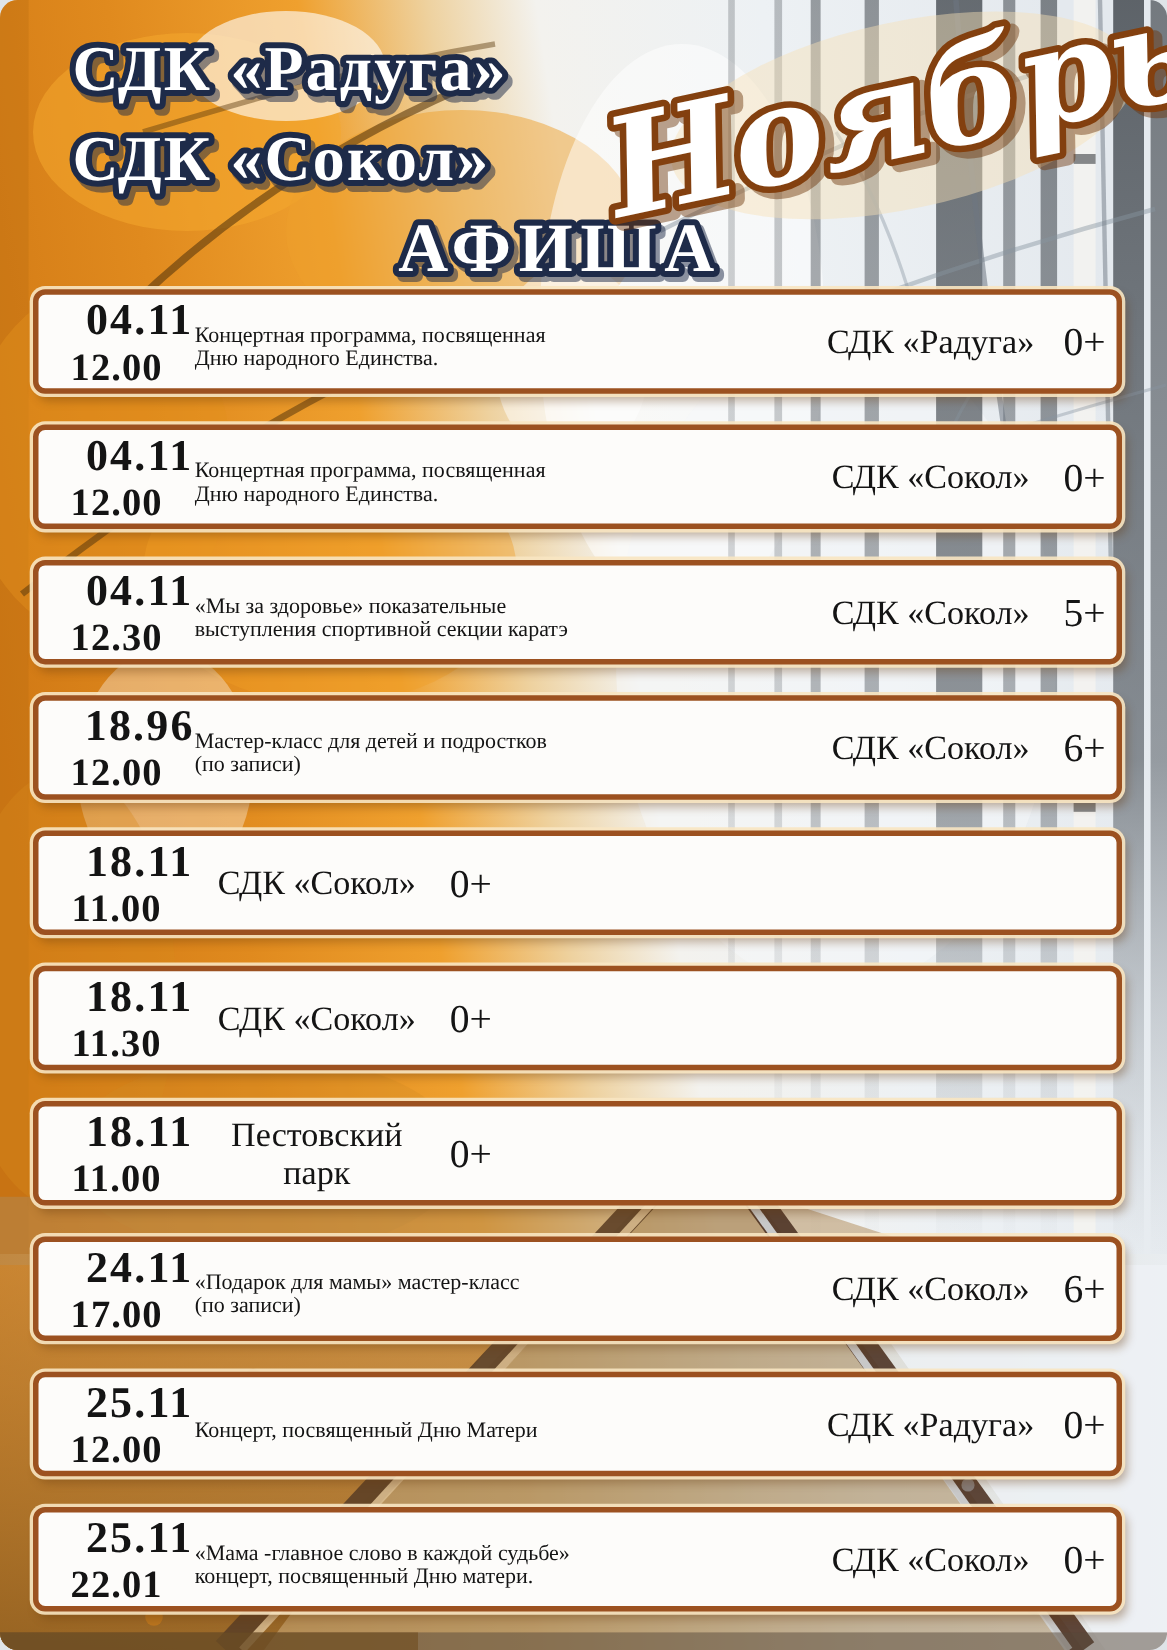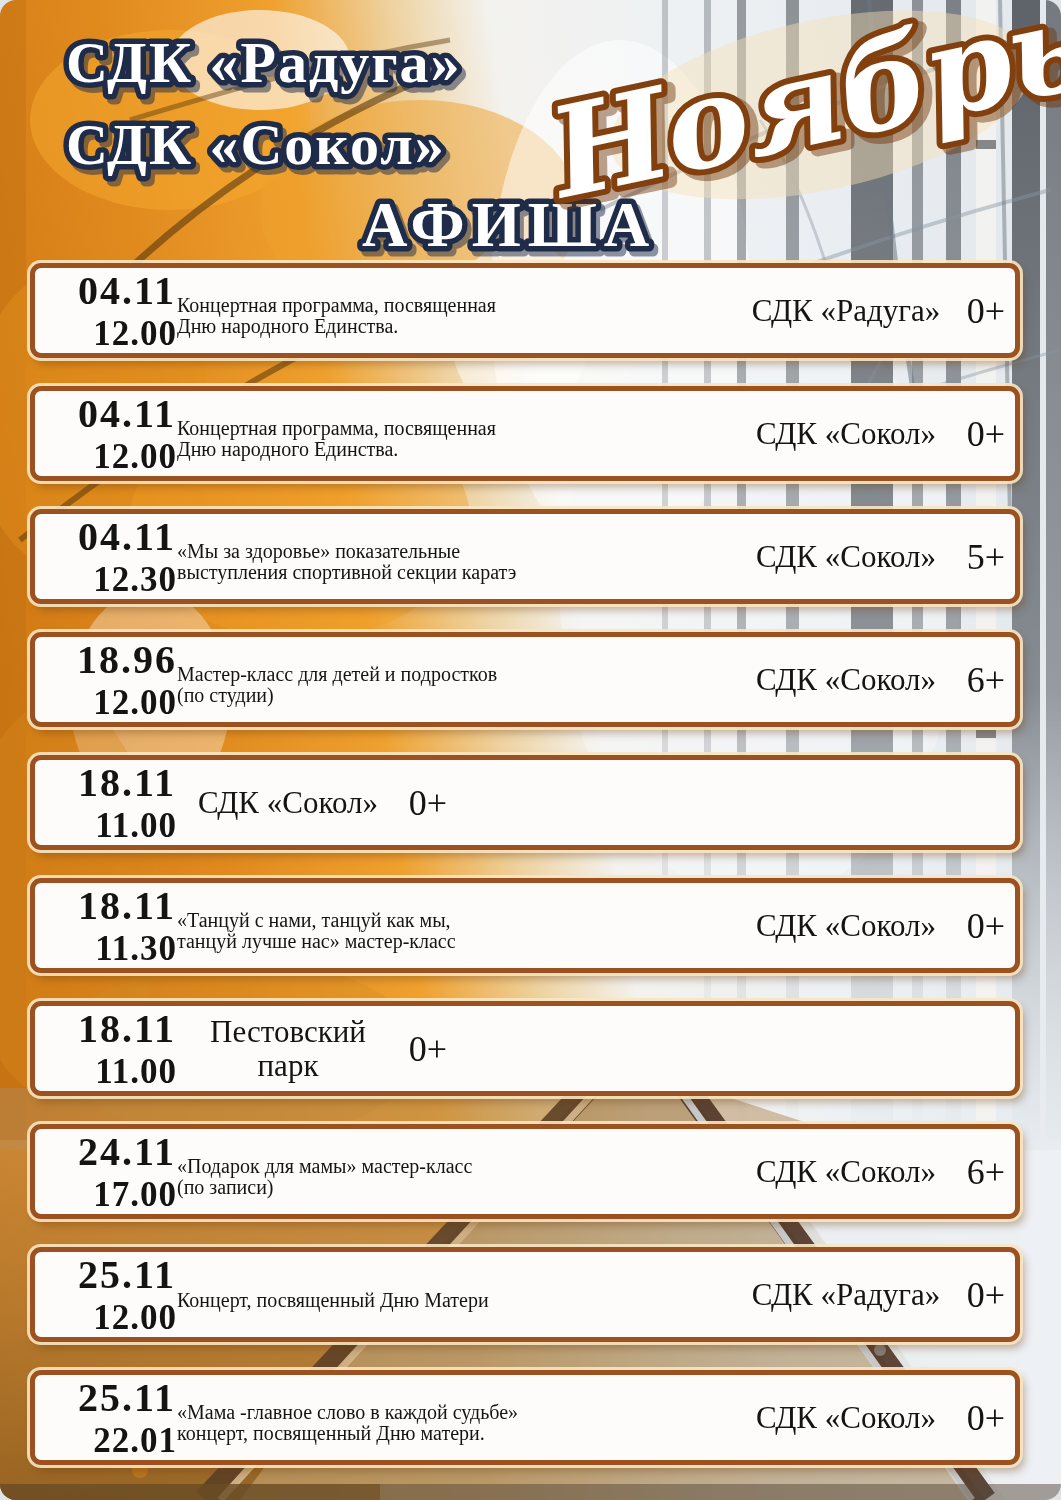--- a/index.html
+++ b/index.html
@@ -19,21 +19,21 @@
   .hmf{fill:#ffffff;stroke:#83400f;stroke-width:12px;paint-order:stroke;stroke-linejoin:round;}
   .events{position:absolute;left:30px;top:263px;width:990px;}
   .event-row{
     height:95px;margin-bottom:28px;box-sizing:border-box;
     background:#fdfcfa;border:5px solid #9c5120;border-radius:11px;
     display:flex;align-items:center;color:#141414;
     box-shadow:0 0 0 3px rgba(248,229,194,.9), 4px 6px 9px rgba(100,55,12,.38);
   }
   .c-date{flex:0 0 142px;text-align:center;}
   .d-date{font-size:40px;font-weight:bold;letter-spacing:2px;line-height:1;padding-left:42px;}
-  .d-time{font-size:35px;font-weight:bold;letter-spacing:1px;line-height:1;margin-top:5px;text-align:right;}
+  .d-time{font-size:35px;font-weight:bold;letter-spacing:1px;line-height:1;margin-top:5px;}
   .c-desc{flex:1 1 auto;font-size:20px;line-height:1.05;white-space:pre-line;padding-right:4px;margin-top:11px;}
   .c-loc{flex:0 0 222px;text-align:center;font-size:31px;line-height:1.08;white-space:pre-line;}
   .c-age{flex:0 0 58px;text-align:center;font-size:36px;}
 </style>
 </head>
 <body>
 
 <div class="page">
 
   <svg class="bg" viewBox="0 0 1061 1500" preserveAspectRatio="none" aria-hidden="true">
@@ -191,41 +191,39 @@
       <div class="c-loc">СДК «Сокол»</div>
       <div class="c-age">5+</div>
     </div>
 
     <div class="event-row">
       <div class="c-date">
         <div class="d-date">18.96</div>
         <div class="d-time">12.00</div>
       </div>
       <div class="c-desc">Мастер-класс для детей и подростков
-(по студии)</div>
+(по записи)</div>
       <div class="c-loc">СДК «Сокол»</div>
       <div class="c-age">6+</div>
     </div>
 
     <div class="event-row">
       <div class="c-date">
         <div class="d-date">18.11</div>
         <div class="d-time">11.00</div>
       </div>
       <div class="c-loc">СДК «Сокол»</div>
       <div class="c-age">0+</div>
     </div>
 
     <div class="event-row">
       <div class="c-date">
         <div class="d-date">18.11</div>
         <div class="d-time">11.30</div>
       </div>
-      <div class="c-desc">«Танцуй с нами, танцуй как мы,
-танцуй лучше нас» мастер-класс</div>
       <div class="c-loc">СДК «Сокол»</div>
       <div class="c-age">0+</div>
     </div>
 
     <div class="event-row">
       <div class="c-date">
         <div class="d-date">18.11</div>
         <div class="d-time">11.00</div>
       </div>
       <div class="c-loc">Пестовский

